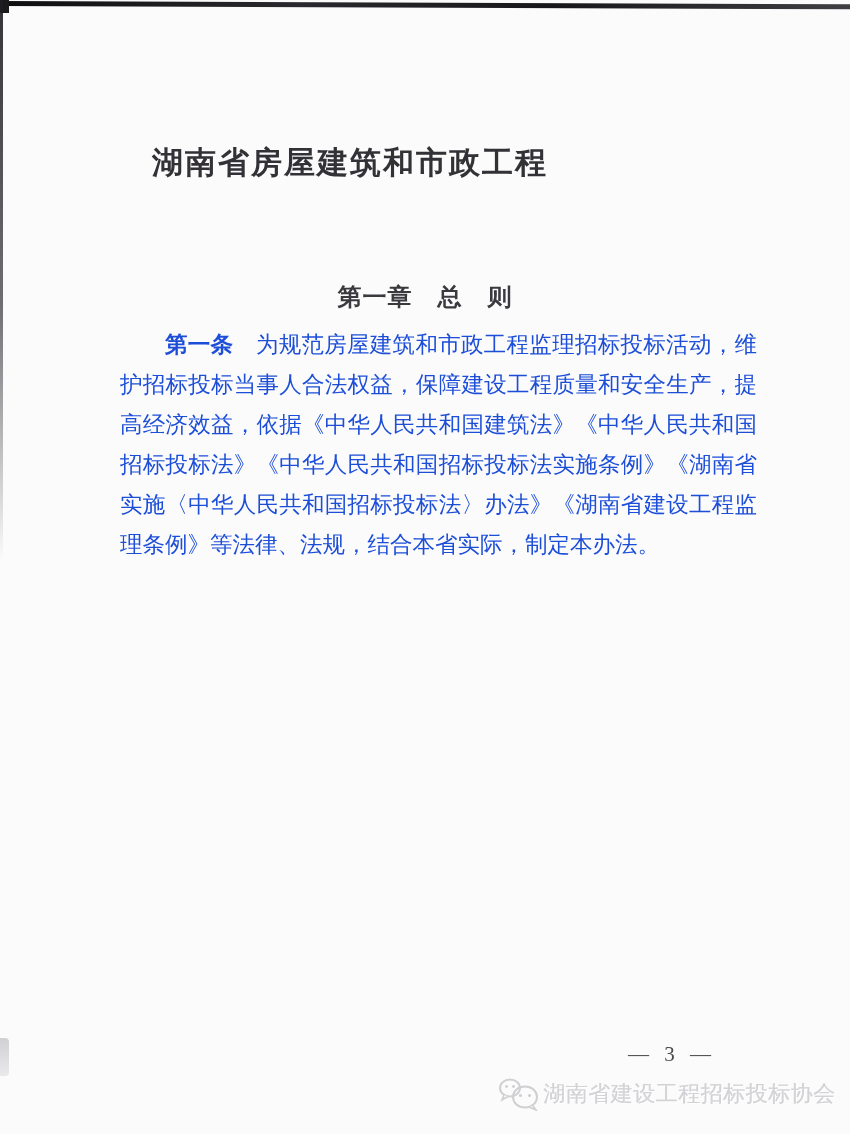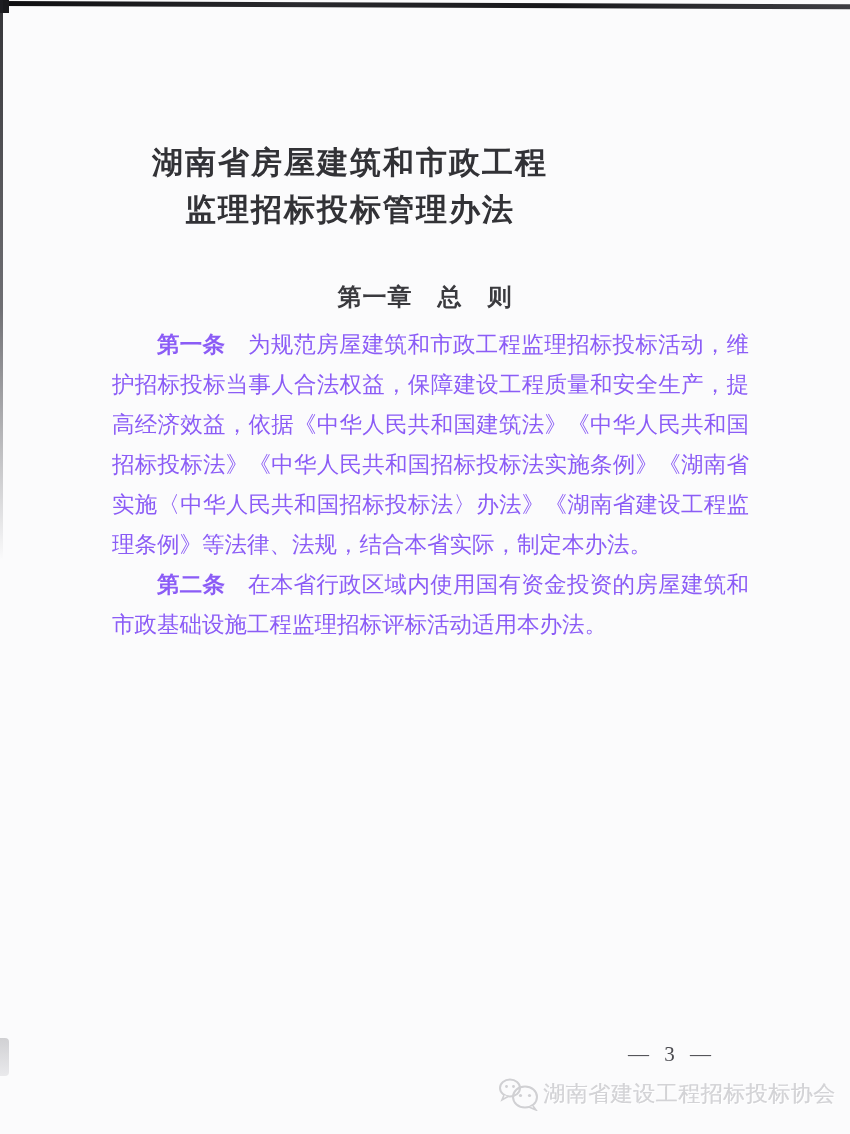--- a/index.html
+++ b/index.html
@@ -42,22 +42,22 @@
 
   
   .chapter-heading {
     position:absolute; top:281px; left:0; width:850px;
     margin:0; text-align:center;
     font-size:24px; font-weight:bold; letter-spacing:1px; color:#3a3a3e;
   }
 
   
   .body-text {
-    position:absolute; top:325px; left:112px; width:637px;
-    font-size:22.5px; line-height:40px; color:#8b5cf6;
+    position:absolute; top:325px; left:120px; width:637px;
+    font-size:22.5px; line-height:40px; color:#1d4ed8;
     text-align:justify;
   }
   .body-text p { margin:0; text-indent:2em; }
   .article-label { font-weight:bold; }
   .article-label:not(:empty) { margin-right:1em; }
 
   
   .page-number {
     position:absolute; top:1042px; right:134px;
     font-size:21px; letter-spacing:5px; color:#4b4b50;
@@ -75,28 +75,26 @@
 </head>
 <body>
 
 <div class="scan-edge-top"></div>
 <div class="scan-edge-top-left"></div>
 <div class="scan-edge-left"></div>
 <div class="scan-smudge-bottom-left"></div>
 
 <h1 class="doc-title">
   <span>湖南省房屋建筑和市政工程</span>
-  <span>监理招标投标管理办法</span>
 </h1>
 
 <h2 class="chapter-heading">第一章　总　则</h2>
 
 <div class="body-text">
   <p><span class="article-label">第一条</span><span>为规范房屋建筑和市政工程监理招标投标活动，维护招标投标当事人合法权益，保障建设工程质量和安全生产，提高经济效益，依据《中华人民共和国建筑法》《中华人民共和国招标投标法》《中华人民共和国招标投标法实施条例》《湖南省实施〈中华人民共和国招标投标法〉办法》《湖南省建设工程监理条例》等法律、法规，结合本省实际，制定本办法。</span></p>
-  <p><span class="article-label">第二条</span><span>在本省行政区域内使用国有资金投资的房屋建筑和市政基础设施工程监理招标评标活动适用本办法。</span></p>
 </div>
 
 <div class="page-number">— 3 —</div>
 
 <div class="watermark">
   <span class="wechat-icon">
     <svg viewBox="0 0 42 34" width="42" height="34" fill="none" stroke="#d0d0d3" stroke-width="2">
       <ellipse cx="12" cy="11" rx="10" ry="8.5"></ellipse>
       <path d="M6 18 L4 23 L10 19.5" fill="#fbfbfc" stroke="#d0d0d3" stroke-width="1.6"></path>
       <ellipse cx="27" cy="20" rx="12" ry="10.5"></ellipse>

